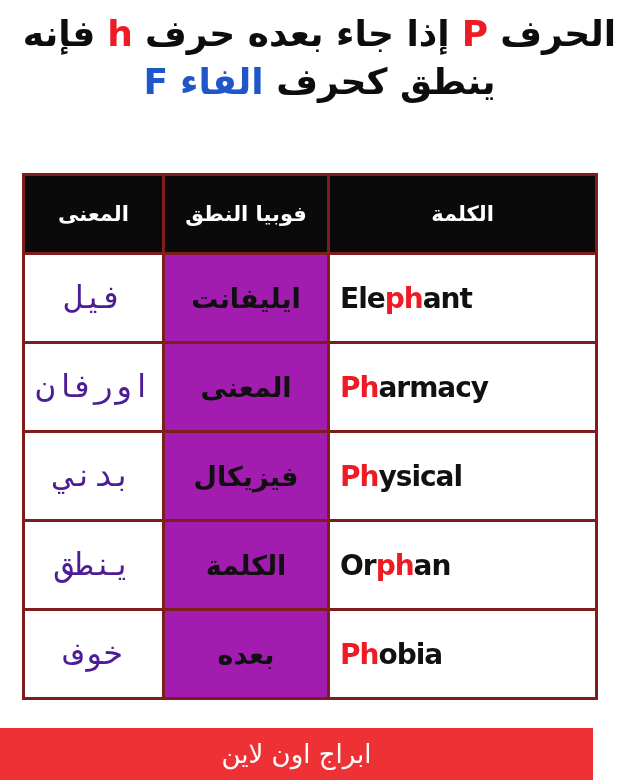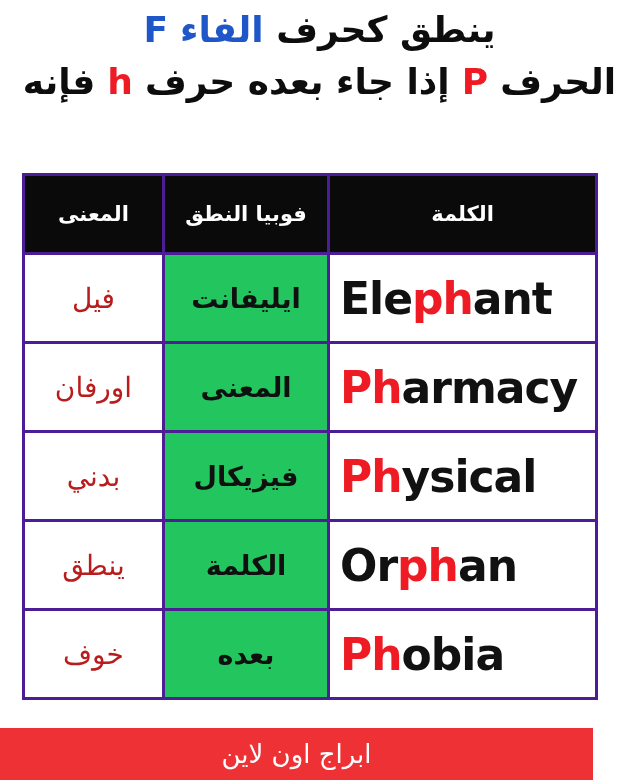--- a/index.html
+++ b/index.html
@@ -55,21 +55,21 @@
     top: 173px;
     width: 573px;
   }
   table.vocab {
     border-collapse: collapse;
     width: 573px;
     table-layout: fixed;
     direction: rtl;
   }
   table.vocab td, table.vocab th {
-    border: 3px solid #4c1d95;
+    border: 3px solid #7f1d1d;
     padding: 0;
     margin: 0;
     vertical-align: middle;
     text-align: center;
   }
   
   col.c-word  { width: 268px; }
   col.c-pron  { width: 165px; }
   col.c-mean  { width: 140px; }
 
@@ -87,44 +87,44 @@
 
   td.cell-word {
     background: #ffffff;
     text-align: right;
     padding-right: 14px;
     direction: ltr;
   }
   td.cell-word .wordtext {
     font-family: "DejaVu Sans", "Liberation Sans", sans-serif;
     font-weight: bold;
-    font-size: 44px;
+    font-size: 28px;
     color: #111111;
     letter-spacing: -1px;
     display: inline-block;
     width: 100%;
     text-align: left;
     padding-left: 10px;
     box-sizing: border-box;
   }
   td.cell-word .seg-red { color: #ee1b24; }
   td.cell-word .seg-black { color: #111111; }
 
   td.cell-pron {
-    background: #22c55e;
+    background: #a21caf;
     font-size: 27px;
     font-weight: bold;
     color: #101010;
     font-family: "DejaVu Sans", "Liberation Sans", sans-serif;
   }
   td.cell-mean {
     background: #ffffff;
-    font-size: 28px;
-    color: #b91c1c;
-    font-family: Liberation Sans, sans-serif;
+    font-size: 32px;
+    color: #4c1d95;
+    font-family: Liberation Mono, monospace;
   }
 
   
   .footer-banner {
     position: absolute;
     left: 0;
     top: 728px;
     width: 593px;
     height: 52px;
     background: #ee3135;
@@ -134,22 +134,22 @@
     justify-content: center;
     direction: rtl;
     font-size: 26px;
     font-family: "DejaVu Sans", "Liberation Sans", sans-serif;
   }
 </style>
 </head>
 <body>
 
 <div class="title-block">
+  <div class="title-line line1"><span>الحرف </span><span class="hl-red lat">P</span><span> إذا جاء بعده حرف </span><span class="hl-red lat">h</span><span> فإنه</span></div>
   <div class="title-line line2"><span>ينطق كحرف </span><span class="hl-blue">الفاء</span><span> </span><span class="hl-blue lat">F</span></div>
-  <div class="title-line line1"><span>الحرف </span><span class="hl-red lat">P</span><span> إذا جاء بعده حرف </span><span class="hl-red lat">h</span><span> فإنه</span></div>
 </div>
 
 <div class="table-wrap">
   <table class="vocab">
     <colgroup>
       <col class="c-word">
       <col class="c-pron">
       <col class="c-mean">
     </colgroup>
     <thead>

